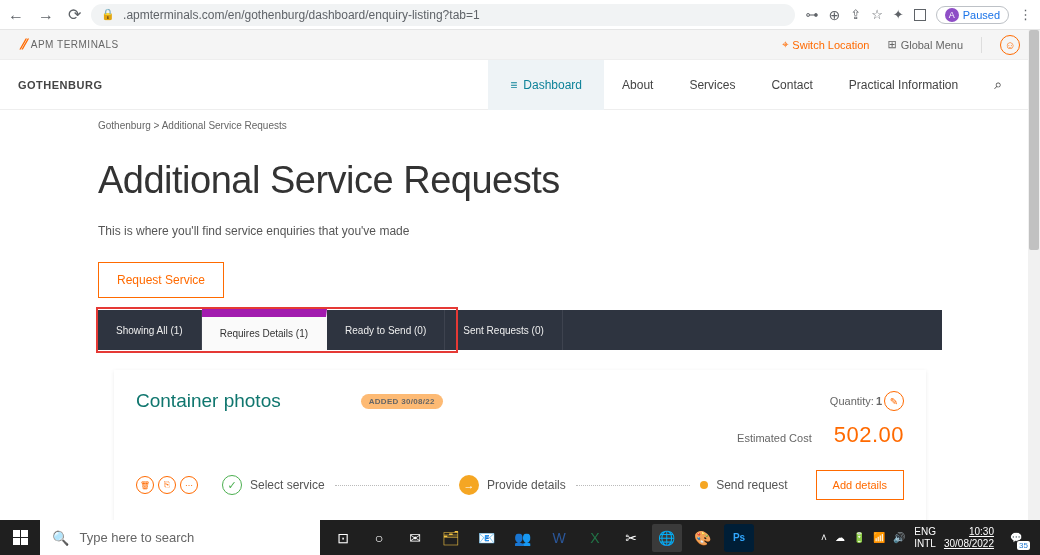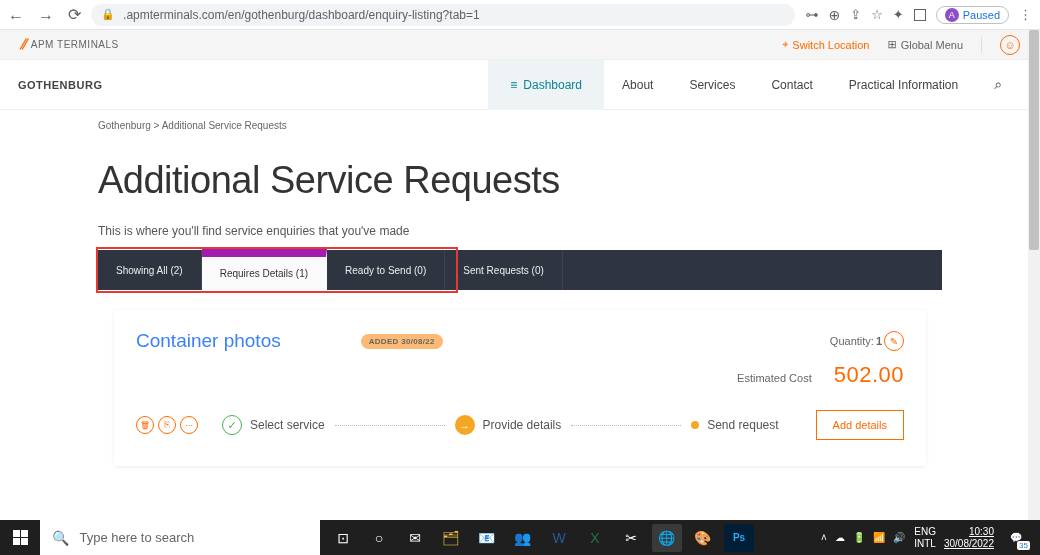--- a/index.html
+++ b/index.html
@@ -48,21 +48,21 @@
   
   .tabs-wrap { margin-top: 12px; position: relative; }
   .tabs { display: flex; background: #2e3440; height: 40px; }
   .tab { color: #eee; font-size: 10px; padding: 0 18px; display: flex; align-items: center; border-right: 1px solid rgba(255,255,255,0.08); cursor: pointer; white-space: nowrap; }
   .tab.active { background: #fafafa; color: #333; border-top: 8px solid #a21caf; margin-top: -1px; }
   .tab-highlight { position: absolute; top: -3px; left: -2px; width: 362px; height: 46px; border: 2px solid #e53935; pointer-events: none; }
 
   
   .card { background: #fff; margin: 20px 16px 0 16px; padding: 20px 22px 26px 22px; box-shadow: 0 1px 4px rgba(0,0,0,0.08); }
   .card-head { display: flex; align-items: center; justify-content: space-between; }
-  .card-title { font-size: 19px; font-weight: 300; color: #3b82f6; }
+  .card-title { font-size: 19px; font-weight: 300; color: #0f766e; }
   .badge { background: #fdba74; color: #666; font-size: 8px; padding: 3px 8px; border-radius: 9px; font-weight: bold; letter-spacing: 0.3px; margin-left: 20px; }
   .qty { font-size: 11px; color: #666; display: flex; align-items: center; gap: 2px; }
   .edit-circle { width: 20px; height: 20px; border: 1px solid #ff6a00; border-radius: 50%; display: inline-flex; align-items: center; justify-content: center; color: #ff6a00; font-size: 10px; }
   .cost-row { display: flex; justify-content: flex-end; align-items: baseline; gap: 22px; margin-top: 10px; }
   .cost-lbl { font-size: 11px; color: #666; }
   .cost-val { font-size: 22px; color: #ff6a00; font-weight: 300; letter-spacing: 0.5px; }
 
   .progress-row { display: flex; align-items: center; margin-top: 22px; gap: 10px; }
   .mini-icons { display: flex; gap: 4px; }
   .mini { width: 18px; height: 18px; border: 1px solid #ff6a00; color: #ff6a00; border-radius: 50%; display: inline-flex; align-items: center; justify-content: center; font-size: 8px; }
@@ -154,25 +154,26 @@
       <div class="lnk" style="font-size:14px;">⌕</div>
     </div>
   </div>
 
   <div class="content">
     <div class="breadcrumb">
       <a>Gothenburg</a><span> &gt; </span><span>Additional Service Requests</span>
     </div>
     <h1>Additional Service Requests</h1>
     <div class="subtitle">This is where you'll find service enquiries that you've made</div>
+    <button class="req-btn">Request Service</button>
 
     <div class="tabs-wrap">
       <div class="tab-highlight"></div>
       <div class="tabs">
-        <div class="tab">Showing All (2)</div>
+        <div class="tab">Showing All (1)</div>
         <div class="tab active">Requires Details (1)</div>
         <div class="tab">Ready to Send (0)</div>
         <div class="tab">Sent Requests (0)</div>
       </div>
 
       <div class="card">
         <div class="card-head">
           <div style="display:flex;align-items:center;gap:60px;">
             <div class="card-title">Container photos</div>
             <div class="badge">ADDED 30/08/22</div>
@@ -201,21 +202,21 @@
           <div class="dots"></div>
           <div class="step">
             <span class="step-icon current">→</span>
             <span>Provide details</span>
           </div>
           <div class="dots"></div>
           <div class="step">
             <span class="step-icon todo"></span>
             <span>Send request</span>
           </div>
-          <button class="add-btn" style="margin-left:27px;">Add details</button>
+          <button class="add-btn" style="margin-left:18px;">Add details</button>
         </div>
       </div>
     </div>
   </div>
 </div>
 
 <div class="taskbar">
   <div class="start">
     <span class="win-grid">
         <span></span>

